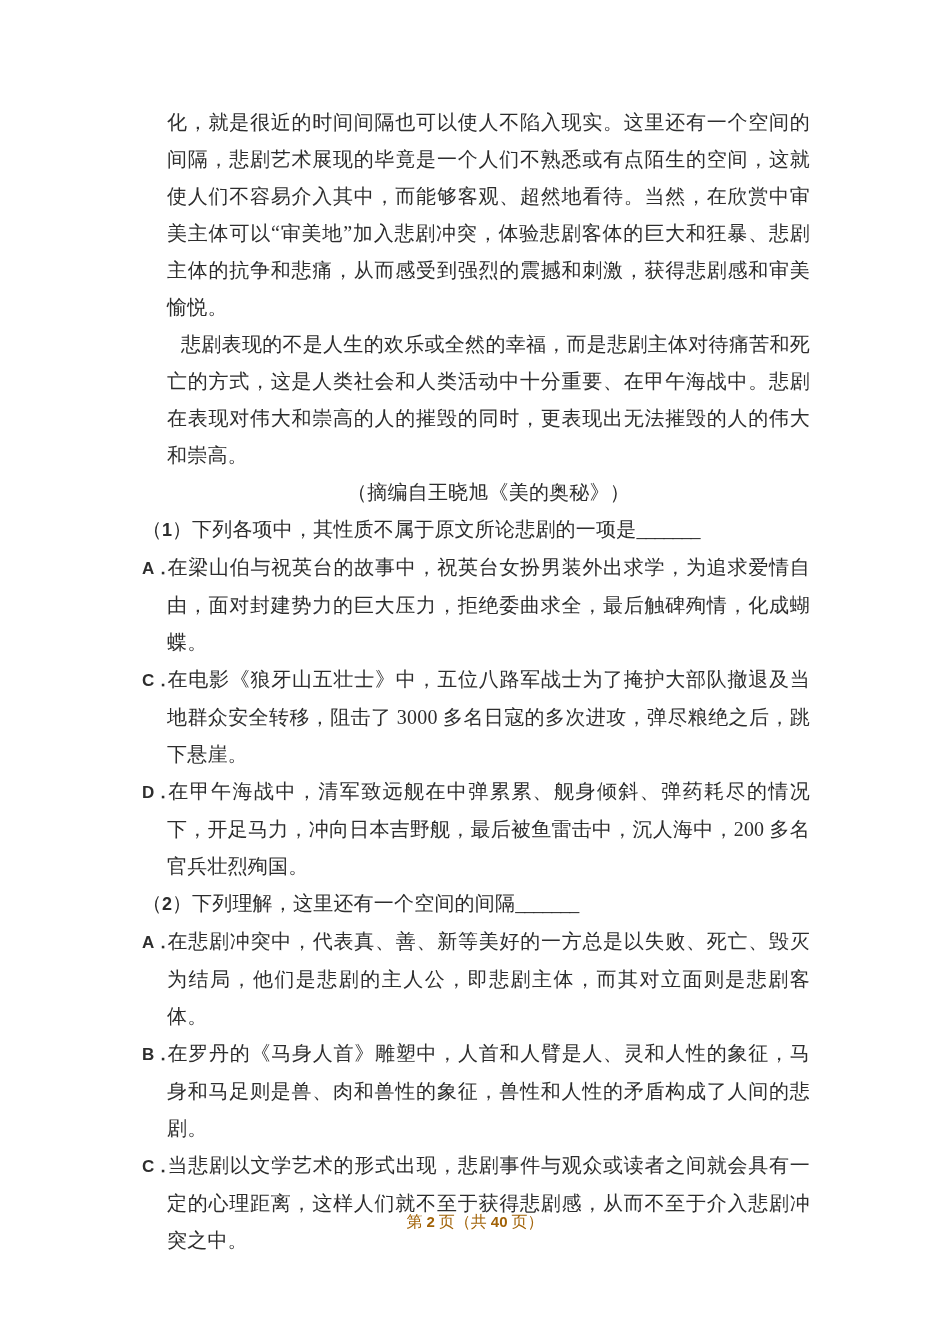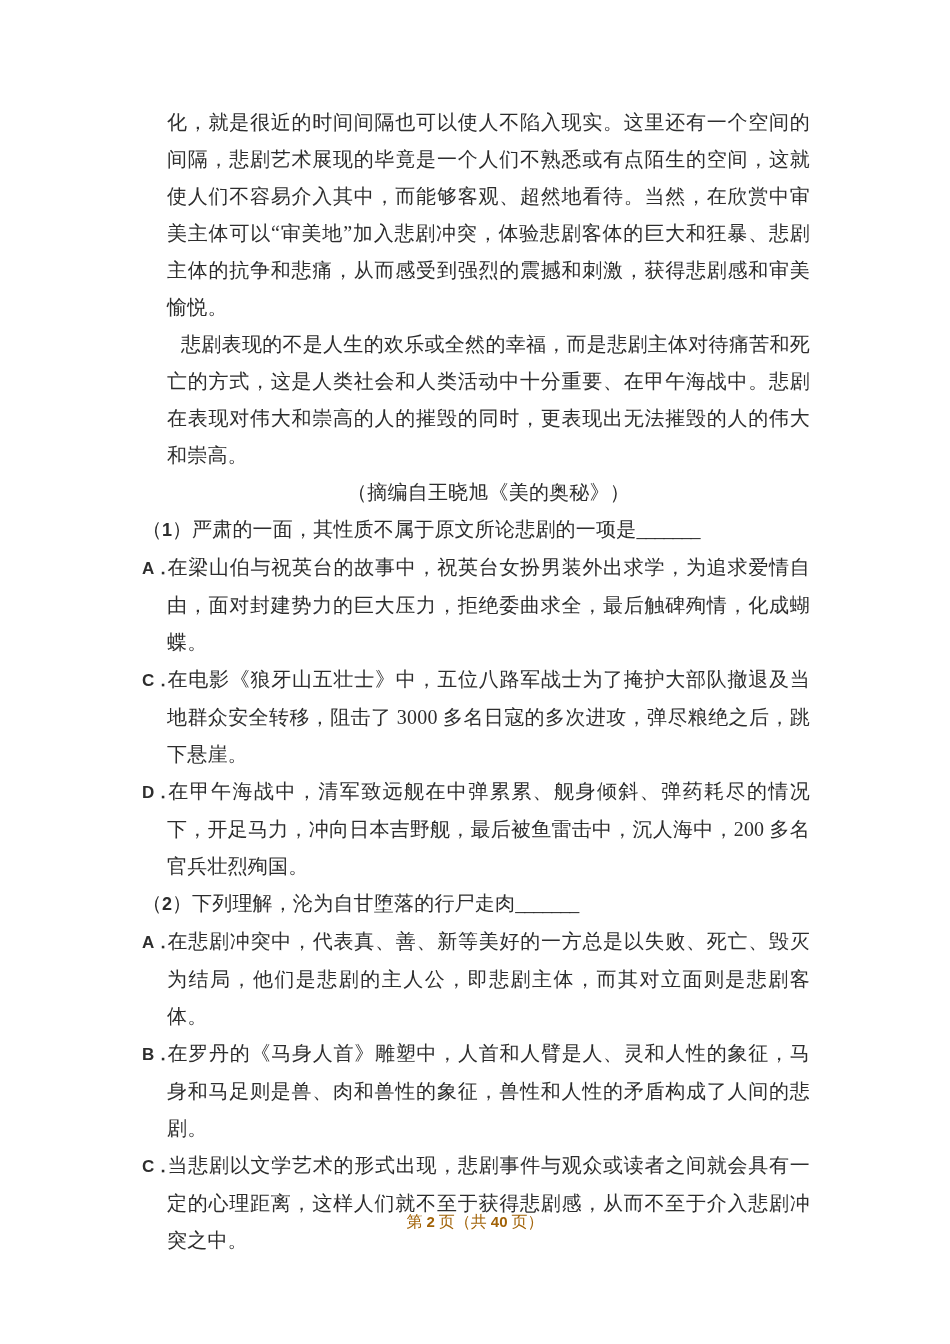--- a/index.html
+++ b/index.html
@@ -70,29 +70,29 @@
 <div class="page">
   <div class="content">
 
     <p class="para">化，就是很近的时间间隔也可以使人不陷入现实。这里还有一个空间的间隔，悲剧艺术展现的毕竟是一个人们不熟悉或有点陌生的空间，这就使人们不容易介入其中，而能够客观、超然地看待。当然，在欣赏中审美主体可以“审美地”加入悲剧冲突，体验悲剧客体的巨大和狂暴、悲剧主体的抗争和悲痛，从而感受到强烈的震撼和刺激，获得悲剧感和审美愉悦。</p>
 
     <p class="para indented">悲剧表现的不是人生的欢乐或全然的幸福，而是悲剧主体对待痛苦和死亡的方式，这是人类社会和人类活动中十分重要、在甲午海战中。悲剧在表现对伟大和崇高的人的摧毁的同时，更表现出无法摧毁的人的伟大和崇高。</p>
 
     <p class="attribution">（摘编自王晓旭《美的奥秘》）</p>
 
     <div>
-      <p class="stem"><span class="q-label"><span>（</span><span class="q-num">1</span><span>）</span></span><span>严肃的一面，其性质不属于原文所论悲剧的一项是</span><span class="blank">_______</span></p>
+      <p class="stem"><span class="q-label"><span>（</span><span class="q-num">1</span><span>）</span></span><span>下列各项中，其性质不属于原文所论悲剧的一项是</span><span class="blank">_______</span></p>
 
       <p class="option"><span class="opt-label">A．</span><span>在梁山伯与祝英台的故事中，祝英台女扮男装外出求学，为追求爱情自由，面对封建势力的巨大压力，拒绝委曲求全，最后触碑殉情，化成蝴蝶。</span></p>
       <p class="option"><span class="opt-label">C．</span><span>在电影《狼牙山五壮士》中，五位八路军战士为了掩护大部队撤退及当地群众安全转移，阻击了 3000 多名日寇的多次进攻，弹尽粮绝之后，跳下悬崖。</span></p>
       <p class="option"><span class="opt-label">D．</span><span>在甲午海战中，清军致远舰在中弹累累、舰身倾斜、弹药耗尽的情况下，开足马力，冲向日本吉野舰，最后被鱼雷击中，沉人海中，200 多名官兵壮烈殉国。</span></p>
     </div>
 
     <div>
-      <p class="stem"><span class="q-label"><span>（</span><span class="q-num">2</span><span>）</span></span><span>下列理解，沦为自甘堕落的行尸走肉</span><span class="blank">_______</span></p>
+      <p class="stem"><span class="q-label"><span>（</span><span class="q-num">2</span><span>）</span></span><span>下列理解，这里还有一个空间的间隔</span><span class="blank">_______</span></p>
 
       <p class="option"><span class="opt-label">A．</span><span>在悲剧冲突中，代表真、善、新等美好的一方总是以失败、死亡、毁灭为结局，他们是悲剧的主人公，即悲剧主体，而其对立面则是悲剧客体。</span></p>
       <p class="option"><span class="opt-label">B．</span><span>在罗丹的《马身人首》雕塑中，人首和人臂是人、灵和人性的象征，马身和马足则是兽、肉和兽性的象征，兽性和人性的矛盾构成了人间的悲剧。</span></p>
       <p class="option"><span class="opt-label">C．</span><span>当悲剧以文学艺术的形式出现，悲剧事件与观众或读者之间就会具有一定的心理距离，这样人们就不至于获得悲剧感，从而不至于介入悲剧冲突之中。</span></p>
 
     </div>
 
   </div>
 
   <div class="footer"><span>第 </span><span class="num">2</span><span> 页（共 </span><span class="num">40</span><span> 页）</span></div>

